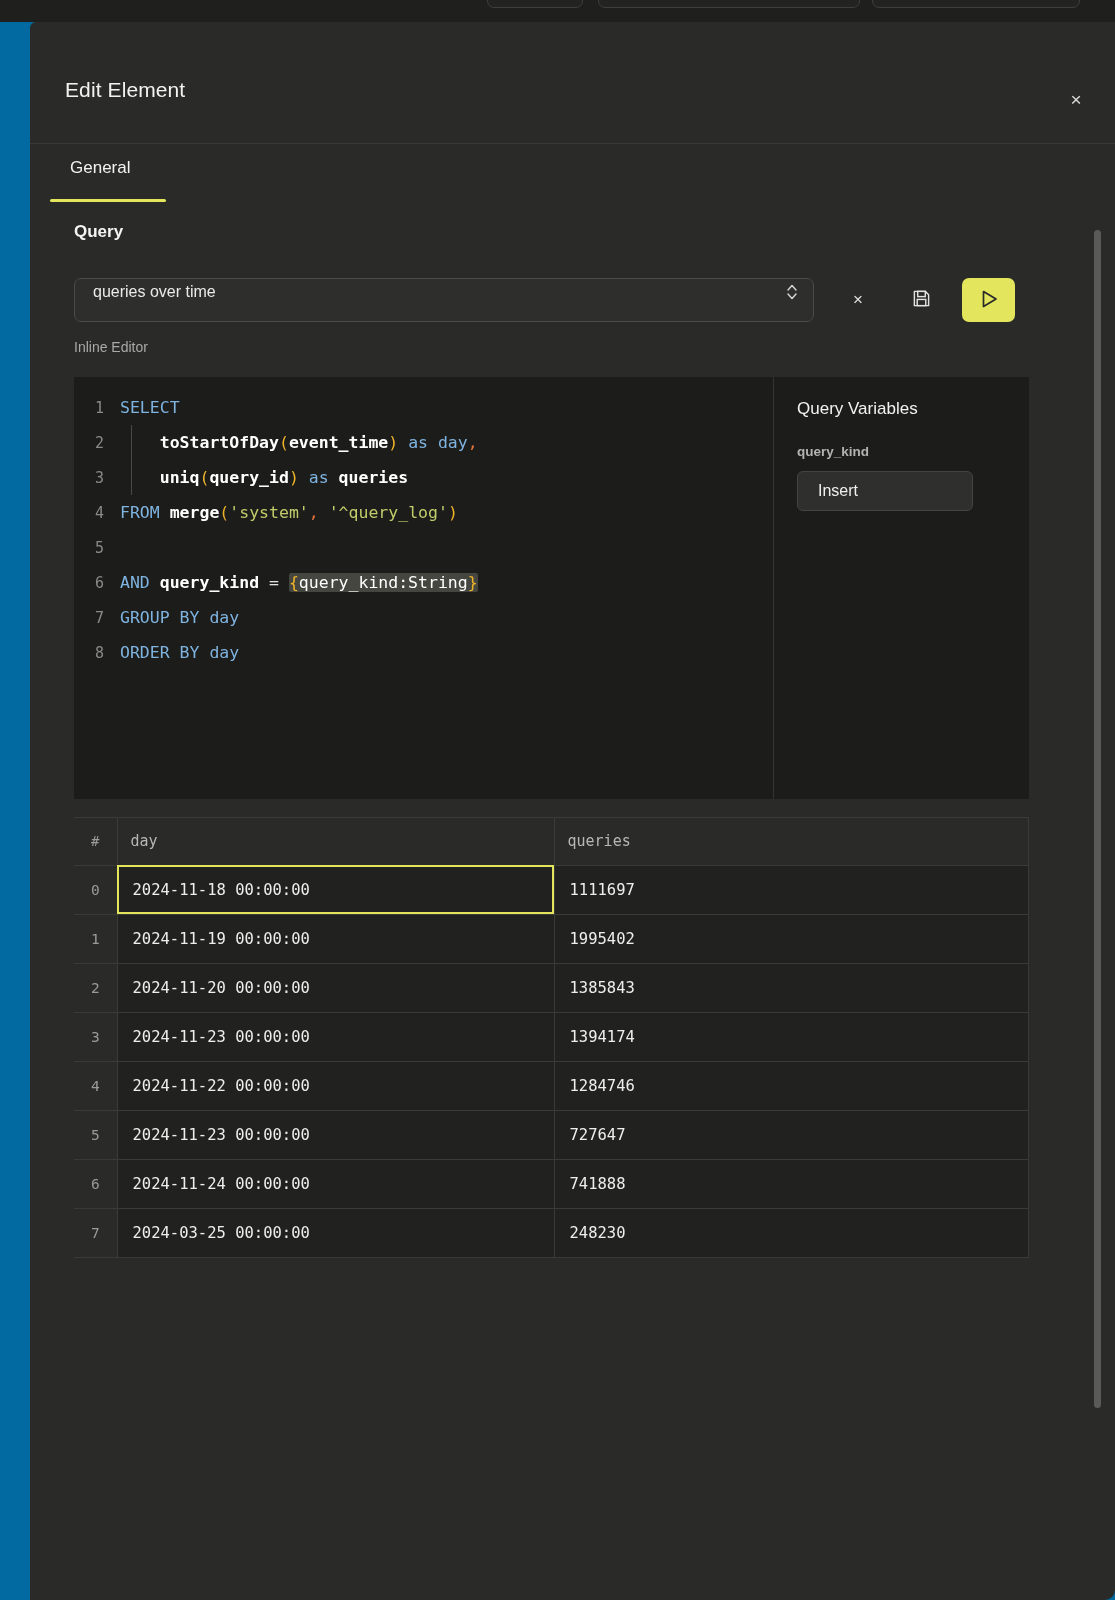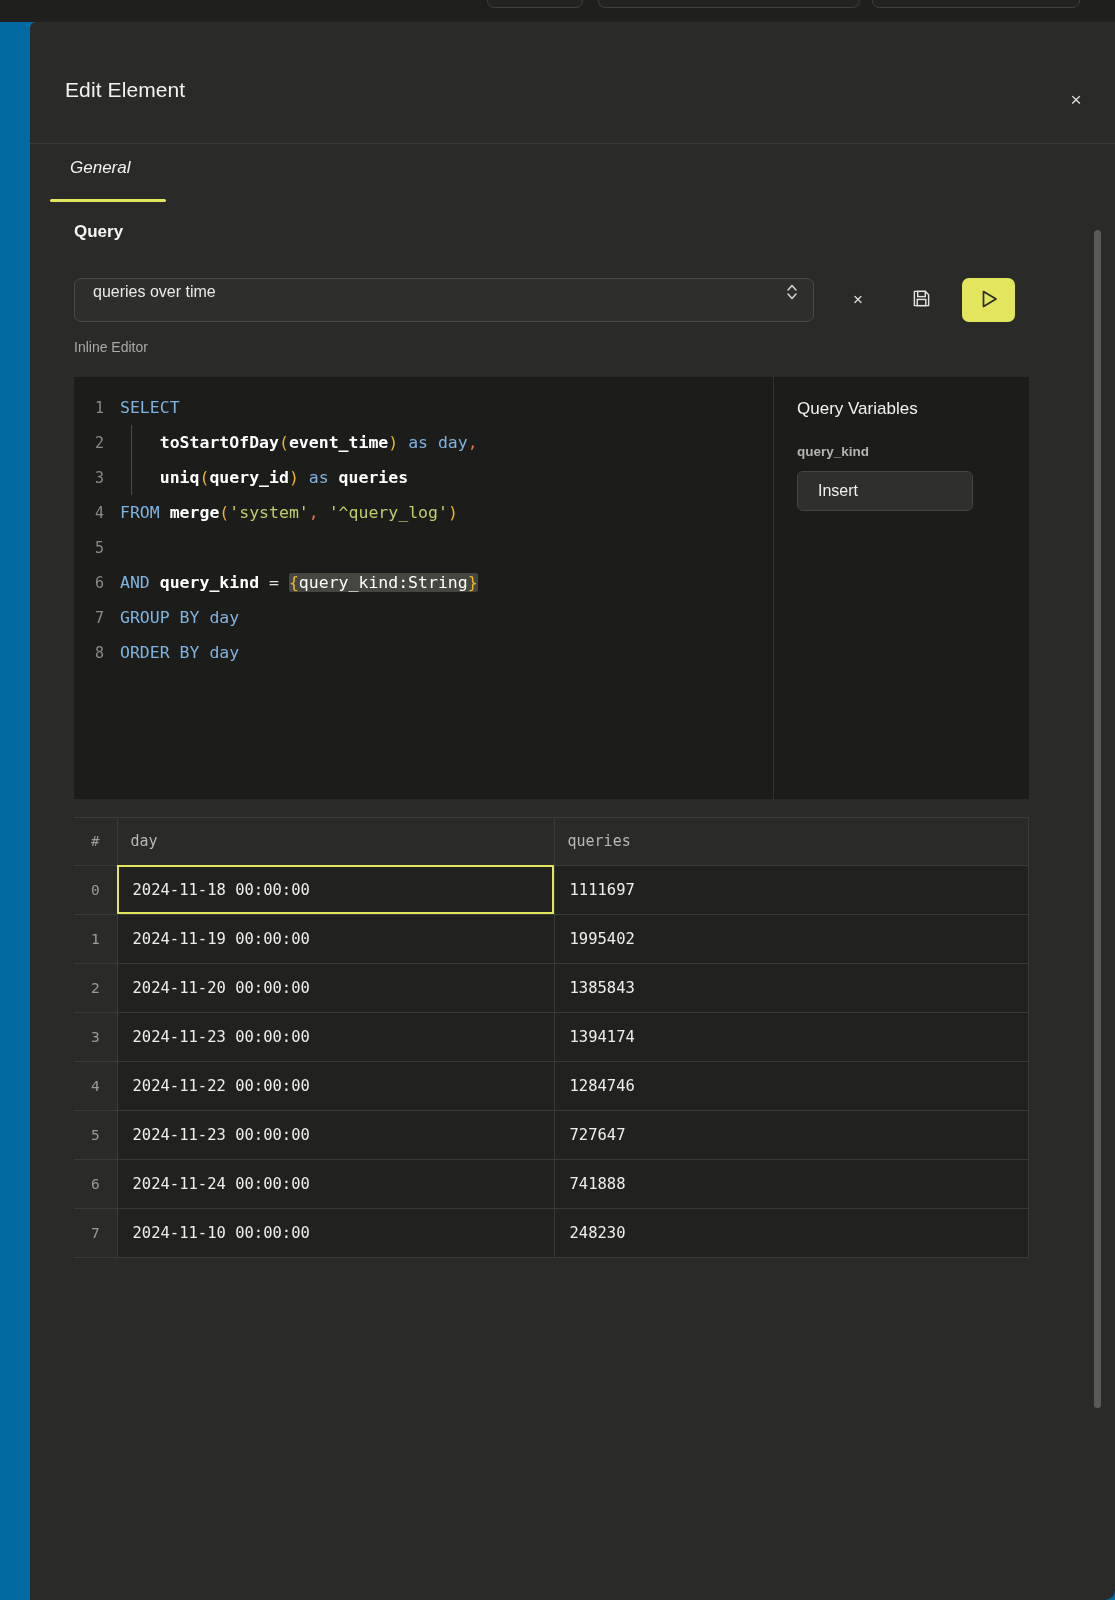--- a/index.html
+++ b/index.html
@@ -73,21 +73,20 @@
     cursor: pointer;
     background: none; border: none;
     font-family: "Liberation Sans", sans-serif;
   }
 
   
   .tabs {
     position: relative;
     height: 62px;
     padding-left: 21px;
-    font-style: italic;
   }
   .tab {
     position: absolute;
     left: 40px; top: 14px;
     font-size: 17px;
     color: #f2f2f0;
     padding-bottom: 14px;
     cursor: pointer;
   }
   .tab-underline {
@@ -495,21 +494,21 @@
                 <td>2024-11-23 00:00:00</td>
                 <td>727647</td>
               </tr>
               <tr>
                 <td class="idx">6</td>
                 <td>2024-11-24 00:00:00</td>
                 <td>741888</td>
               </tr>
               <tr>
                 <td class="idx">7</td>
-                <td>2024-11-10 00:00:00</td>
+                <td>2024-03-25 00:00:00</td>
                 <td>248230</td>
               </tr>
             </tbody>
         </table>
         <div class="table-footer"></div>
       </div>
 
     </div>
 
     <div class="scrollbar-track">

